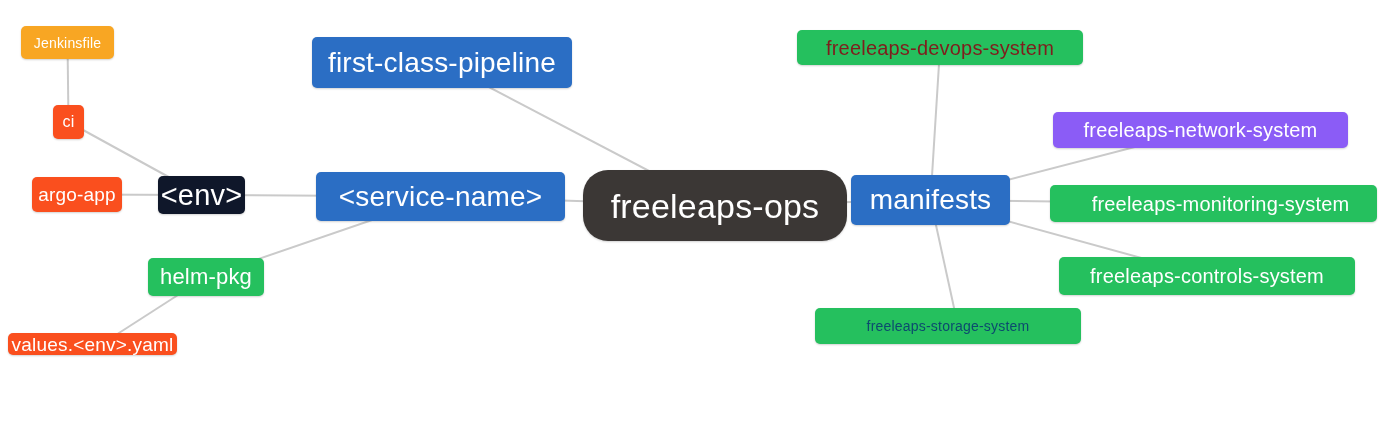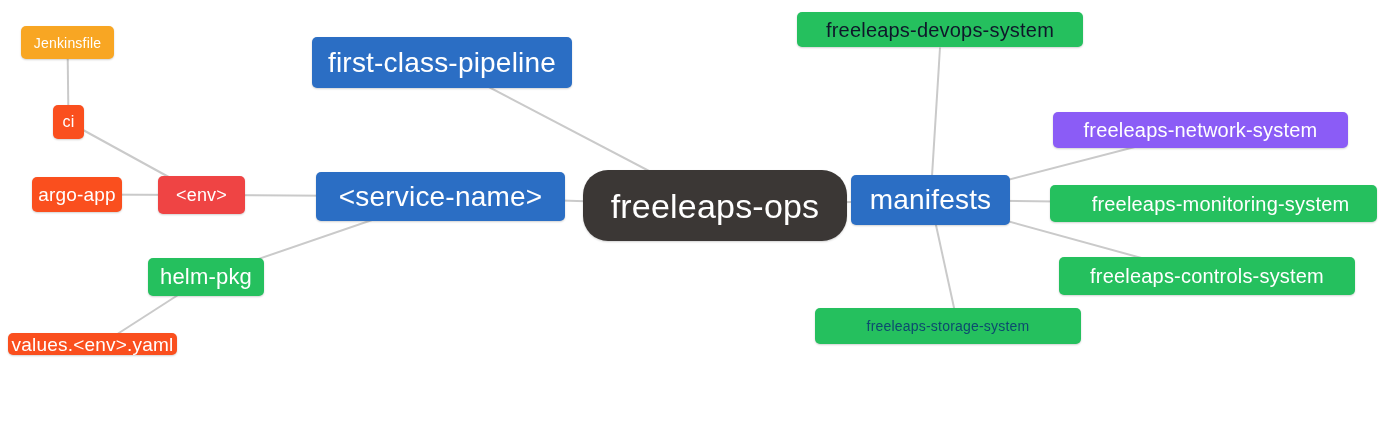--- a/index.html
+++ b/index.html
@@ -64,25 +64,25 @@
       <line x1="930.5" y1="200" x2="1200.5" y2="130" stroke="#cacaca" stroke-width="2"></line>
       <line x1="930.5" y1="200" x2="1213.5" y2="203.5" stroke="#cacaca" stroke-width="2"></line>
       <line x1="930.5" y1="200" x2="1207" y2="276" stroke="#cacaca" stroke-width="2"></line>
       <line x1="930.5" y1="200" x2="958" y2="326" stroke="#cacaca" stroke-width="2"></line>
     </svg>
   <div class="nodes-layer">
       <div class="node" style="left: 583px; top: 170px; width: 264px; height: 71px; font-size: 34px; background: rgb(59, 55, 53); color: rgb(255, 255, 255); border-radius: 25px;">freeleaps-ops</div>
       <div class="node" style="left: 312px; top: 37px; width: 260px; height: 51px; font-size: 28px; background: rgb(43, 110, 196); color: rgb(255, 255, 255);">first-class-pipeline</div>
       <div class="node" style="left: 316px; top: 172px; width: 249px; height: 49px; font-size: 28px; background: rgb(43, 110, 196); color: rgb(255, 255, 255);">&lt;service-name&gt;</div>
       <div class="node" style="left: 851px; top: 175px; width: 159px; height: 50px; font-size: 28px; background: rgb(43, 110, 196); color: rgb(255, 255, 255);">manifests</div>
-      <div class="node" style="left: 158px; top: 176px; width: 87px; height: 38px; font-size: 18px; background: #ef4444; color: rgb(255, 255, 255);">&lt;env&gt;</div>
+      <div class="node" style="left: 158px; top: 176px; width: 87px; height: 38px; font-size: 29px; background: #0f172a; color: rgb(255, 255, 255);">&lt;env&gt;</div>
       <div class="node" style="left: 148px; top: 258px; width: 116px; height: 38px; font-size: 22px; background: rgb(37, 192, 94); color: rgb(255, 255, 255);">helm-pkg</div>
       <div class="node" style="left: 53px; top: 105px; width: 31px; height: 34px; font-size: 16px; background: rgb(250, 79, 30); color: rgb(255, 255, 255);">ci</div>
       <div class="node" style="left: 32px; top: 177px; width: 90px; height: 35px; font-size: 19px; background: rgb(250, 79, 30); color: rgb(255, 255, 255);">argo-app</div>
       <div class="node" style="left: 8px; top: 333px; width: 169px; height: 22px; font-size: 19px; background: rgb(250, 79, 30); color: rgb(255, 255, 255);">values.&lt;env&gt;.yaml</div>
       <div class="node" style="left: 21px; top: 26px; width: 93px; height: 33px; font-size: 14px; background: rgb(248, 166, 35); color: rgb(255, 255, 255);">Jenkinsfile</div>
-      <div class="node" style="left: 797px; top: 12px; width: 286px; height: 35px; font-size: 20px; background: rgb(37, 192, 94); color: #0f172a;">freeleaps-devops-system</div>
+      <div class="node" style="left: 797px; top: 30px; width: 286px; height: 35px; font-size: 20px; background: rgb(37, 192, 94); color: #7f1d1d;">freeleaps-devops-system</div>
       <div class="node" style="left: 1053px; top: 112px; width: 295px; height: 36px; font-size: 20px; background: #8b5cf6; color: rgb(255, 255, 255);">freeleaps-network-system</div>
       <div class="node" style="left: 1050px; top: 185px; width: 327px; height: 37px; font-size: 20px; background: rgb(37, 192, 94); color: rgb(255, 255, 255); padding-left: 14px;">freeleaps-monitoring-system</div>
       <div class="node" style="left: 1059px; top: 257px; width: 296px; height: 38px; font-size: 20px; background: rgb(37, 192, 94); color: rgb(255, 255, 255);">freeleaps-controls-system</div>
       <div class="node" style="left: 815px; top: 308px; width: 266px; height: 36px; font-size: 14px; background: rgb(37, 192, 94); color: #0c4a6e;">freeleaps-storage-system</div>
     </div>
 </div>
 
 </body></html>

